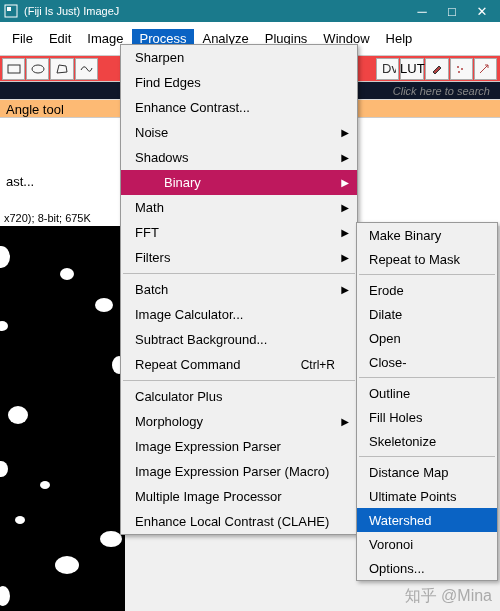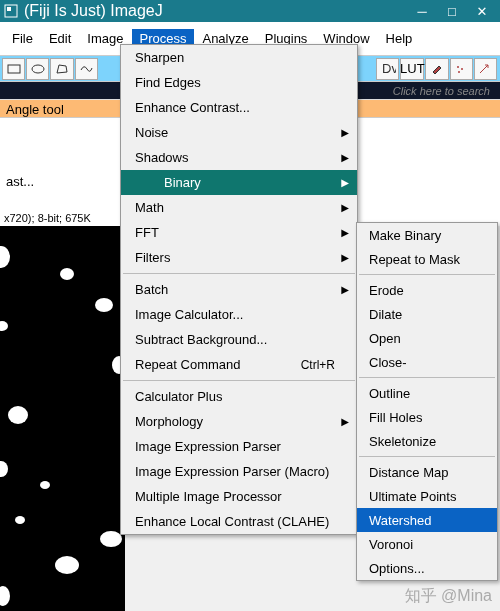--- a/index.html
+++ b/index.html
@@ -1,46 +1,46 @@
 <!DOCTYPE html>
 <html><head>
 <meta charset="utf-8">
 <style>
 * { margin: 0; padding: 0; box-sizing: border-box; font-family: Arial, sans-serif; font-size: 13px; }
 body { width: 500px; height: 611px; background: #f0f0f0; overflow: hidden; position: relative; }
 
 .titlebar { background: #1a7a8c; color: #fff; height: 22px; display: flex; align-items: center; padding: 0 4px; }
 .titlebar-icon { width: 14px; height: 14px; margin-right: 6px; }
-.titlebar-text { flex: 1; font-size: 16px; }
+.titlebar-text { flex: 1; font-size: 11px; }
 .titlebar-btns { display: flex; gap: 2px; }
 .titlebar-btn { width: 28px; height: 18px; display: flex; align-items: center; justify-content: center; color: #fff; }
 
 .menubar { background: #fff; height: 34px; display: flex; align-items: center; padding: 0 4px; border-bottom: 1px solid #ccc; }
 .menu-item { padding: 2px 8px; cursor: default; }
 .menu-item.active { background: #0a63c4; color: #fff; }
 
-.toolbar { background: #7dd3fc; height: 26px; display: flex; align-items: center; padding: 0 2px; border-bottom: 1px solid #ccc; }
+.toolbar { background: #ef4444; height: 26px; display: flex; align-items: center; padding: 0 2px; border-bottom: 1px solid #ccc; }
 .tool-btn { width: 24px; height: 22px; border: 1px solid #aaa; margin-right: 1px; background: #f8f8f8; display: flex; align-items: center; justify-content: center; font-size: 11px; }
 .tool-btn svg { width: 16px; height: 14px; }
 .tool-sep { width: 18px; }
 .search-hint { margin-left: auto; color: #888; font-style: italic; font-size: 11px; padding-right: 4px; }
 
 .status { background: #fdba74; height: 18px; padding: 2px 6px; font-size: 11px; border-bottom: 1px solid #ccc; }
 
 .mid-area { background: #fff; height: 92px; padding: 6px; font-size: 12px; }
 .mid-text { margin-top: 50px; }
 
 .img-info { background: #fff; padding: 2px 4px; font-size: 11px; }
 
 .image-canvas { background: #000; width: 125px; height: 390px; position: relative; }
 .blob { position: absolute; background: #fff; border-radius: 50%; }
 
 .dropdown { position: absolute; top: 44px; left: 120px; width: 238px; background: #f0f0f0; border: 1px solid #999; box-shadow: 2px 2px 4px rgba(0,0,0,0.3); }
 .dd-item { height: 25px; display: flex; align-items: center; padding: 0 22px 0 14px; position: relative; cursor: default; }
-.dd-item.highlight { background: #0f766e; color: #fff; padding-left: 43px; }
+.dd-item.highlight { background: #be185d; color: #fff; padding-left: 43px; }
 .dd-sep { height: 1px; background: #bbb; margin: 3px 2px; }
 .dd-shortcut { margin-left: auto; font-size: 12px; }
 .dd-arrow { position: absolute; right: 8px; font-size: 10px; }
 
 .submenu { position: absolute; top: 222px; left: 356px; width: 142px; background: #f0f0f0; border: 1px solid #999; box-shadow: 2px 2px 4px rgba(0,0,0,0.3); }
 .sm-item { height: 24px; display: flex; align-items: center; padding: 0 12px; cursor: default; }
 .sm-item.highlight { background: #0a63c4; color: #fff; }
 
 .watermark { position: absolute; bottom: 4px; right: 8px; color: #aaa; font-size: 16px; }
 </style>

